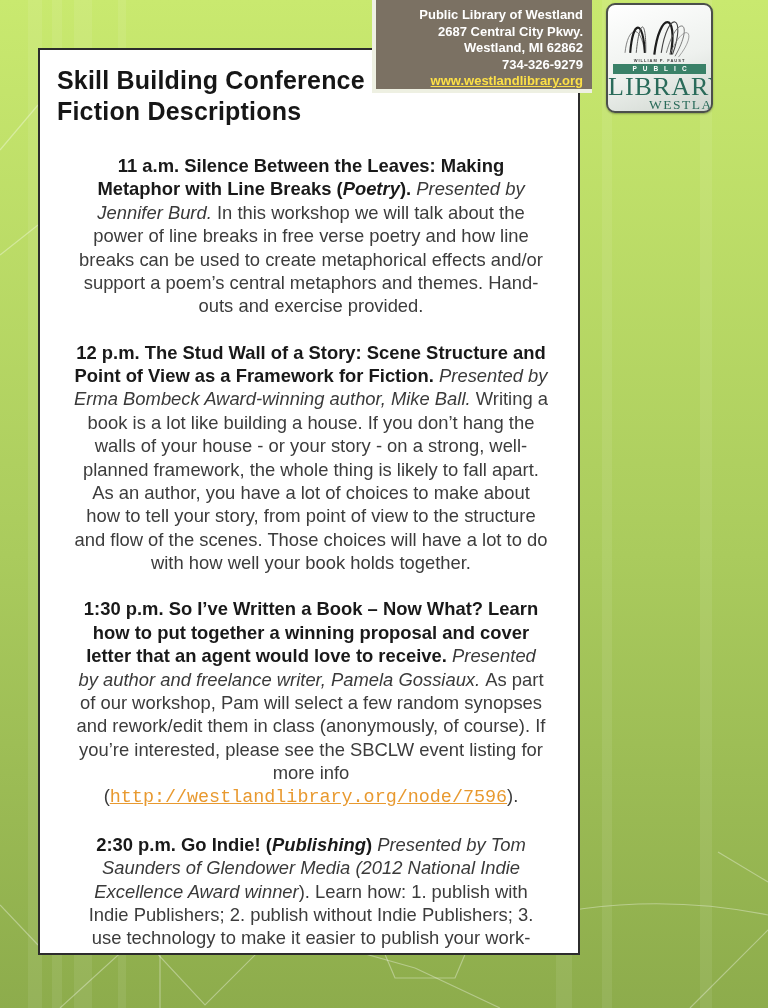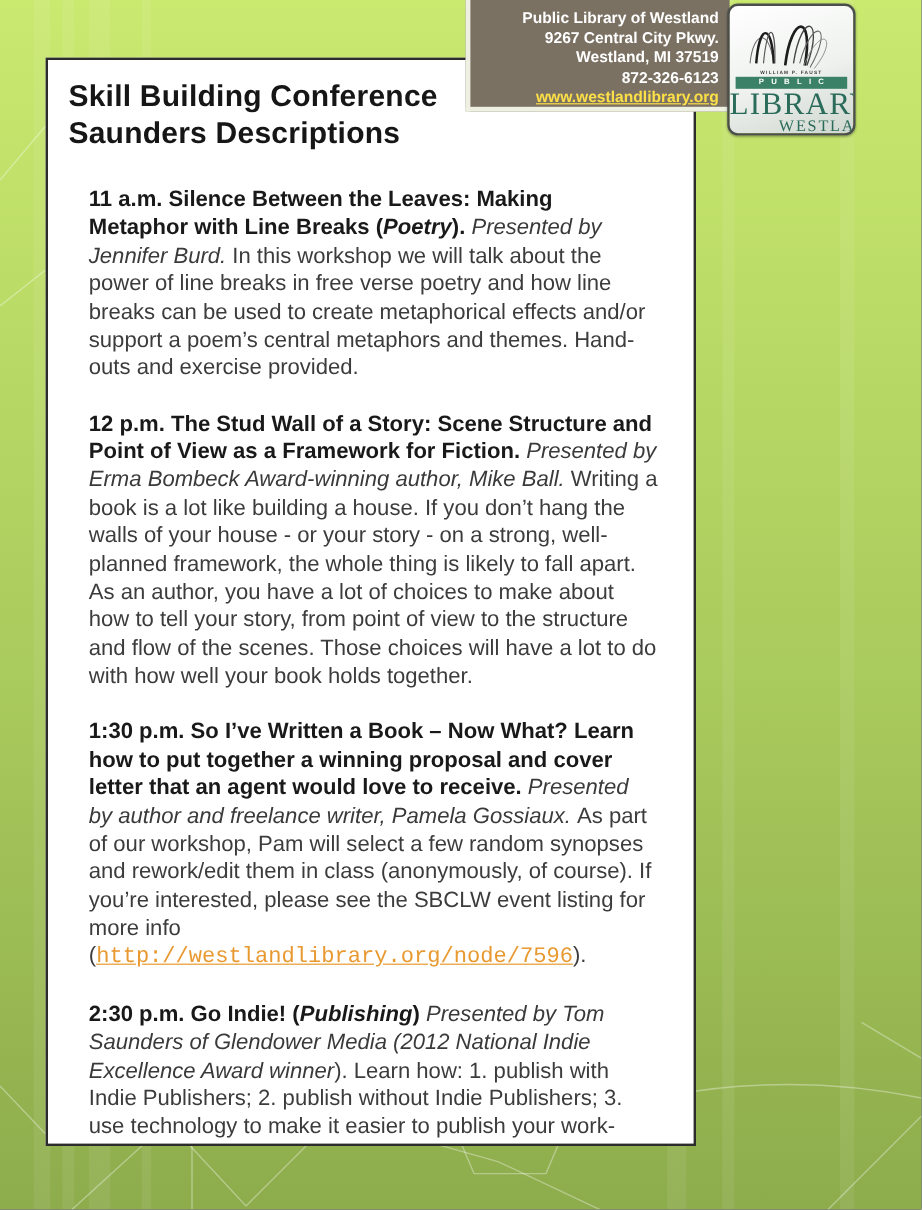--- a/index.html
+++ b/index.html
@@ -45,29 +45,29 @@
     font-weight: 700;
     color: #161616;
     letter-spacing: 0.2px;
   }
   .programs {
     margin: 27px 30px 0 34px;
     font-size: 18.4px;
     line-height: 1.27;
     color: #3c3c3c;
   }
-  .program { margin-bottom: 23px; }
+  .program { margin-bottom: 23px; text-align: center; }
   .seg-b  { font-weight: 700; color: #191919; }
   .seg-bi { font-weight: 700; font-style: italic; color: #191919; }
   .seg-i  { font-style: italic; color: #3a3a3a; }
   .seg-r  { color: #3c3c3c; }
   .seg-link { color: var(--link); text-decoration: underline; cursor: pointer; font-family: Liberation Mono, monospace; }
   .info-box {
     position: absolute;
-    left: 388px;
+    left: 372px;
     top: 0;
     width: 220px;
     height: 93px;
     background: var(--info-box);
     border-left: 4px solid #eef0e2;
     border-bottom: 4px solid #eef0e2;
     color: #ffffff;
     font-weight: 700;
     font-size: 13px;
     line-height: 16.5px;
@@ -151,35 +151,35 @@
       <polyline points="0,255 38,225"></polyline>
       <polyline points="0,905 38,945"></polyline>
       <polyline points="160,935 160,1008"></polyline>
       <polyline points="415,968 500,1008"></polyline>
     </g>
   </svg>
 
   <div class="card">
     <h1 class="page-title">
       <span>Skill Building Conference</span><br>
-      <span>Saunders Descriptions</span>
+      <span>Fiction Descriptions</span>
     </h1>
     <div class="programs">
         <p class="program"><span class="seg-b">11 a.m. Silence Between the Leaves: Making Metaphor with Line Breaks (</span><span class="seg-bi">Poetry</span><span class="seg-b">). </span><span class="seg-i">Presented by Jennifer Burd. </span><span class="seg-r">In this workshop we will talk about the power of line breaks in free verse poetry and how line breaks can be used to create metaphorical effects and/or support a poem’s central metaphors and themes. Hand-outs and exercise provided.</span></p>
         <p class="program"><span class="seg-b">12 p.m. The Stud Wall of a Story: Scene Structure and Point of View as a Framework for Fiction. </span><span class="seg-i">Presented by Erma Bombeck Award-winning author, Mike Ball. </span><span class="seg-r">Writing  a book is a lot like building a house. If you don’t hang the walls of your house - or your story - on a strong, well-planned framework, the whole thing is likely to fall apart. As an author, you have a lot of choices to make about how to tell your story, from point of view to the structure and flow of the scenes. Those choices will have a lot to do with how well your book holds together.</span></p>
         <p class="program"><span class="seg-b">1:30 p.m. So I’ve Written a Book – Now What? Learn how to put together a winning proposal and cover letter that an agent would love to receive. </span><span class="seg-i">Presented by author and freelance writer, Pamela Gossiaux. </span><span class="seg-r">As part of our workshop, Pam will select a few random synopses and rework/edit them in class (anonymously, of course). If you’re interested, please see the SBCLW  event listing for more info (</span><a class="seg-link">http://westlandlibrary.org/node/7596</a><span class="seg-r">).</span></p>
         <p class="program"><span class="seg-b">2:30 p.m. Go Indie! (</span><span class="seg-bi">Publishing</span><span class="seg-b">) </span><span class="seg-i">Presented by Tom Saunders of Glendower Media (2012 National Indie Excellence Award winner</span><span class="seg-r">). Learn how: 1. publish with Indie Publishers;  2. publish without Indie Publishers;  3. use technology to make it easier to publish your work- and harder to get publicity; 4. be ready for publishing; 5. traditional publishers might be the answer for you; and, 6. How to play the publicity game and get noticed.</span></p>
       </div>
   </div>
 
   <div class="info-box">
     <div>Public Library of Westland</div>
-    <div>9267 Central City Pkwy.</div>
-    <div>Westland, MI 37519</div>
-    <div>872-326-6123</div>
+    <div>2687 Central City Pkwy.</div>
+    <div>Westland, MI 62862</div>
+    <div>734-326-9279</div>
     <a class="site">www.westlandlibrary.org</a>
   </div>
 
   <div class="logo">
     <svg class="arcs" viewBox="0 0 100 58" preserveAspectRatio="xMidYMid meet">
       <g fill="none">
         <path d="M10,52 C13,22 28,16 33,52" stroke="#6f6f6f" stroke-width="1"></path>
         <path d="M16,52 C19,14 31,12 33,52" stroke="#1d1d1d" stroke-width="2.4"></path>
         <path d="M23,52 C27,10 35,14 34,52" stroke="#555555" stroke-width="1.1"></path>
         <path d="M44,54 C50,4 72,4 63,54" stroke="#1d1d1d" stroke-width="2.6"></path>

